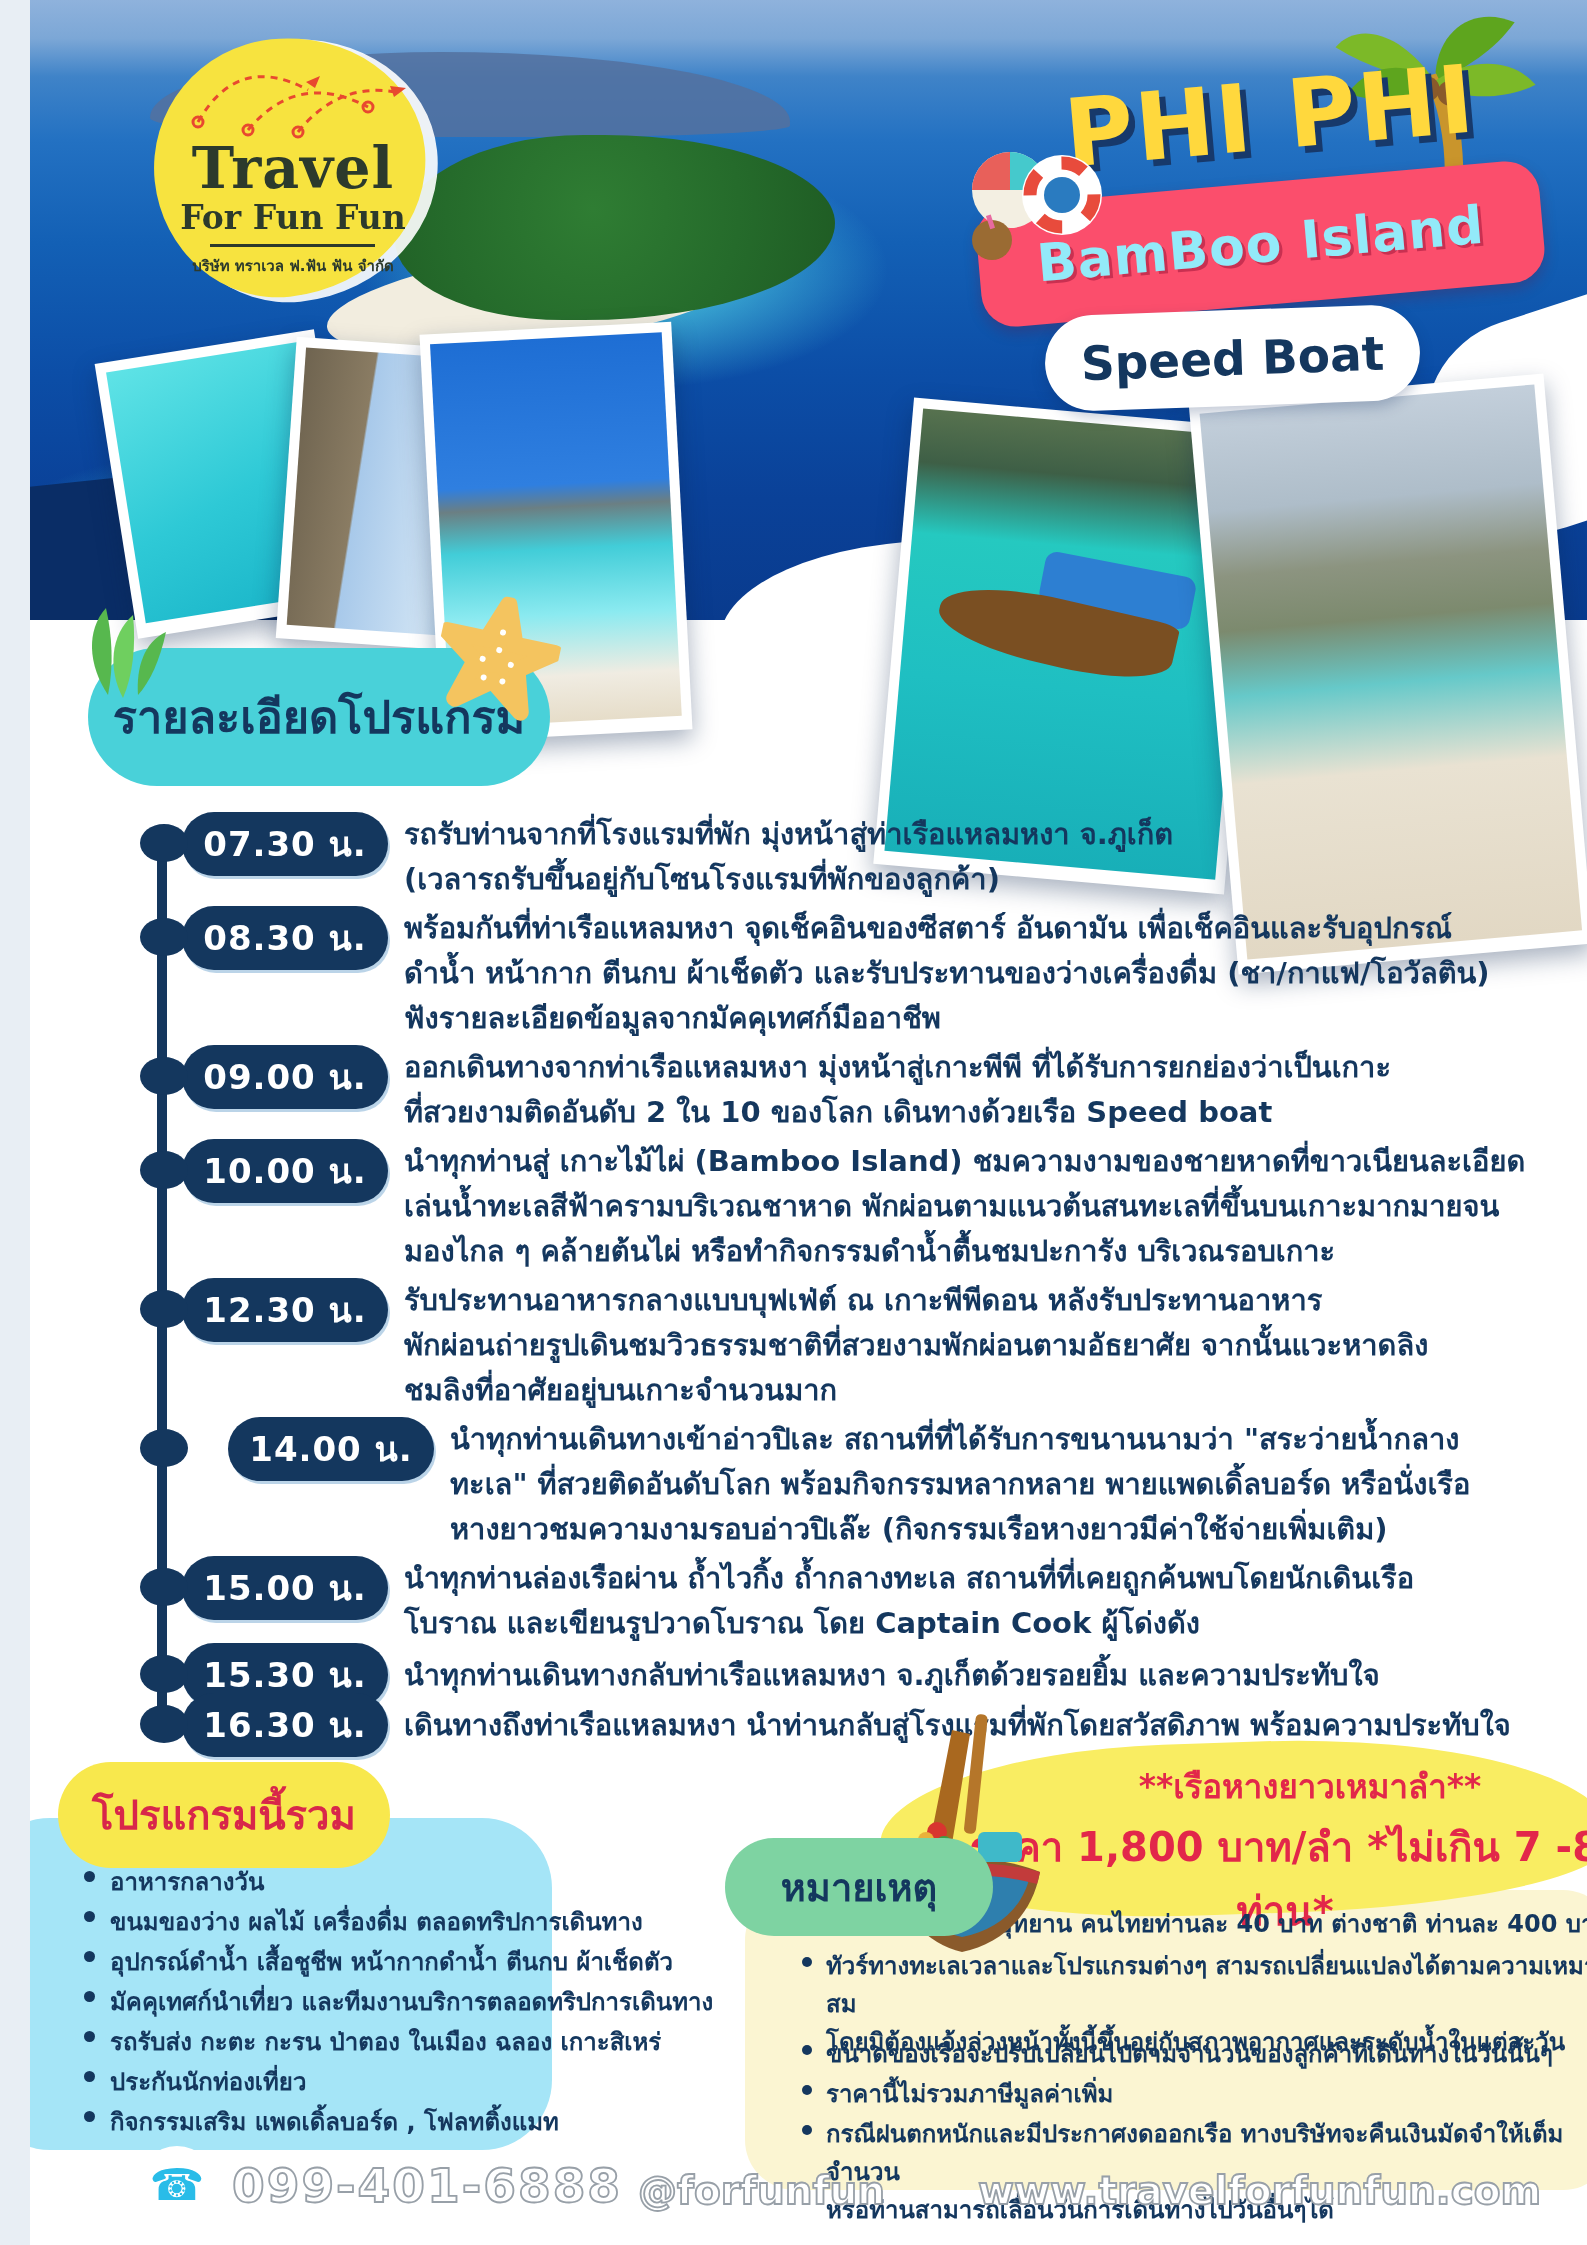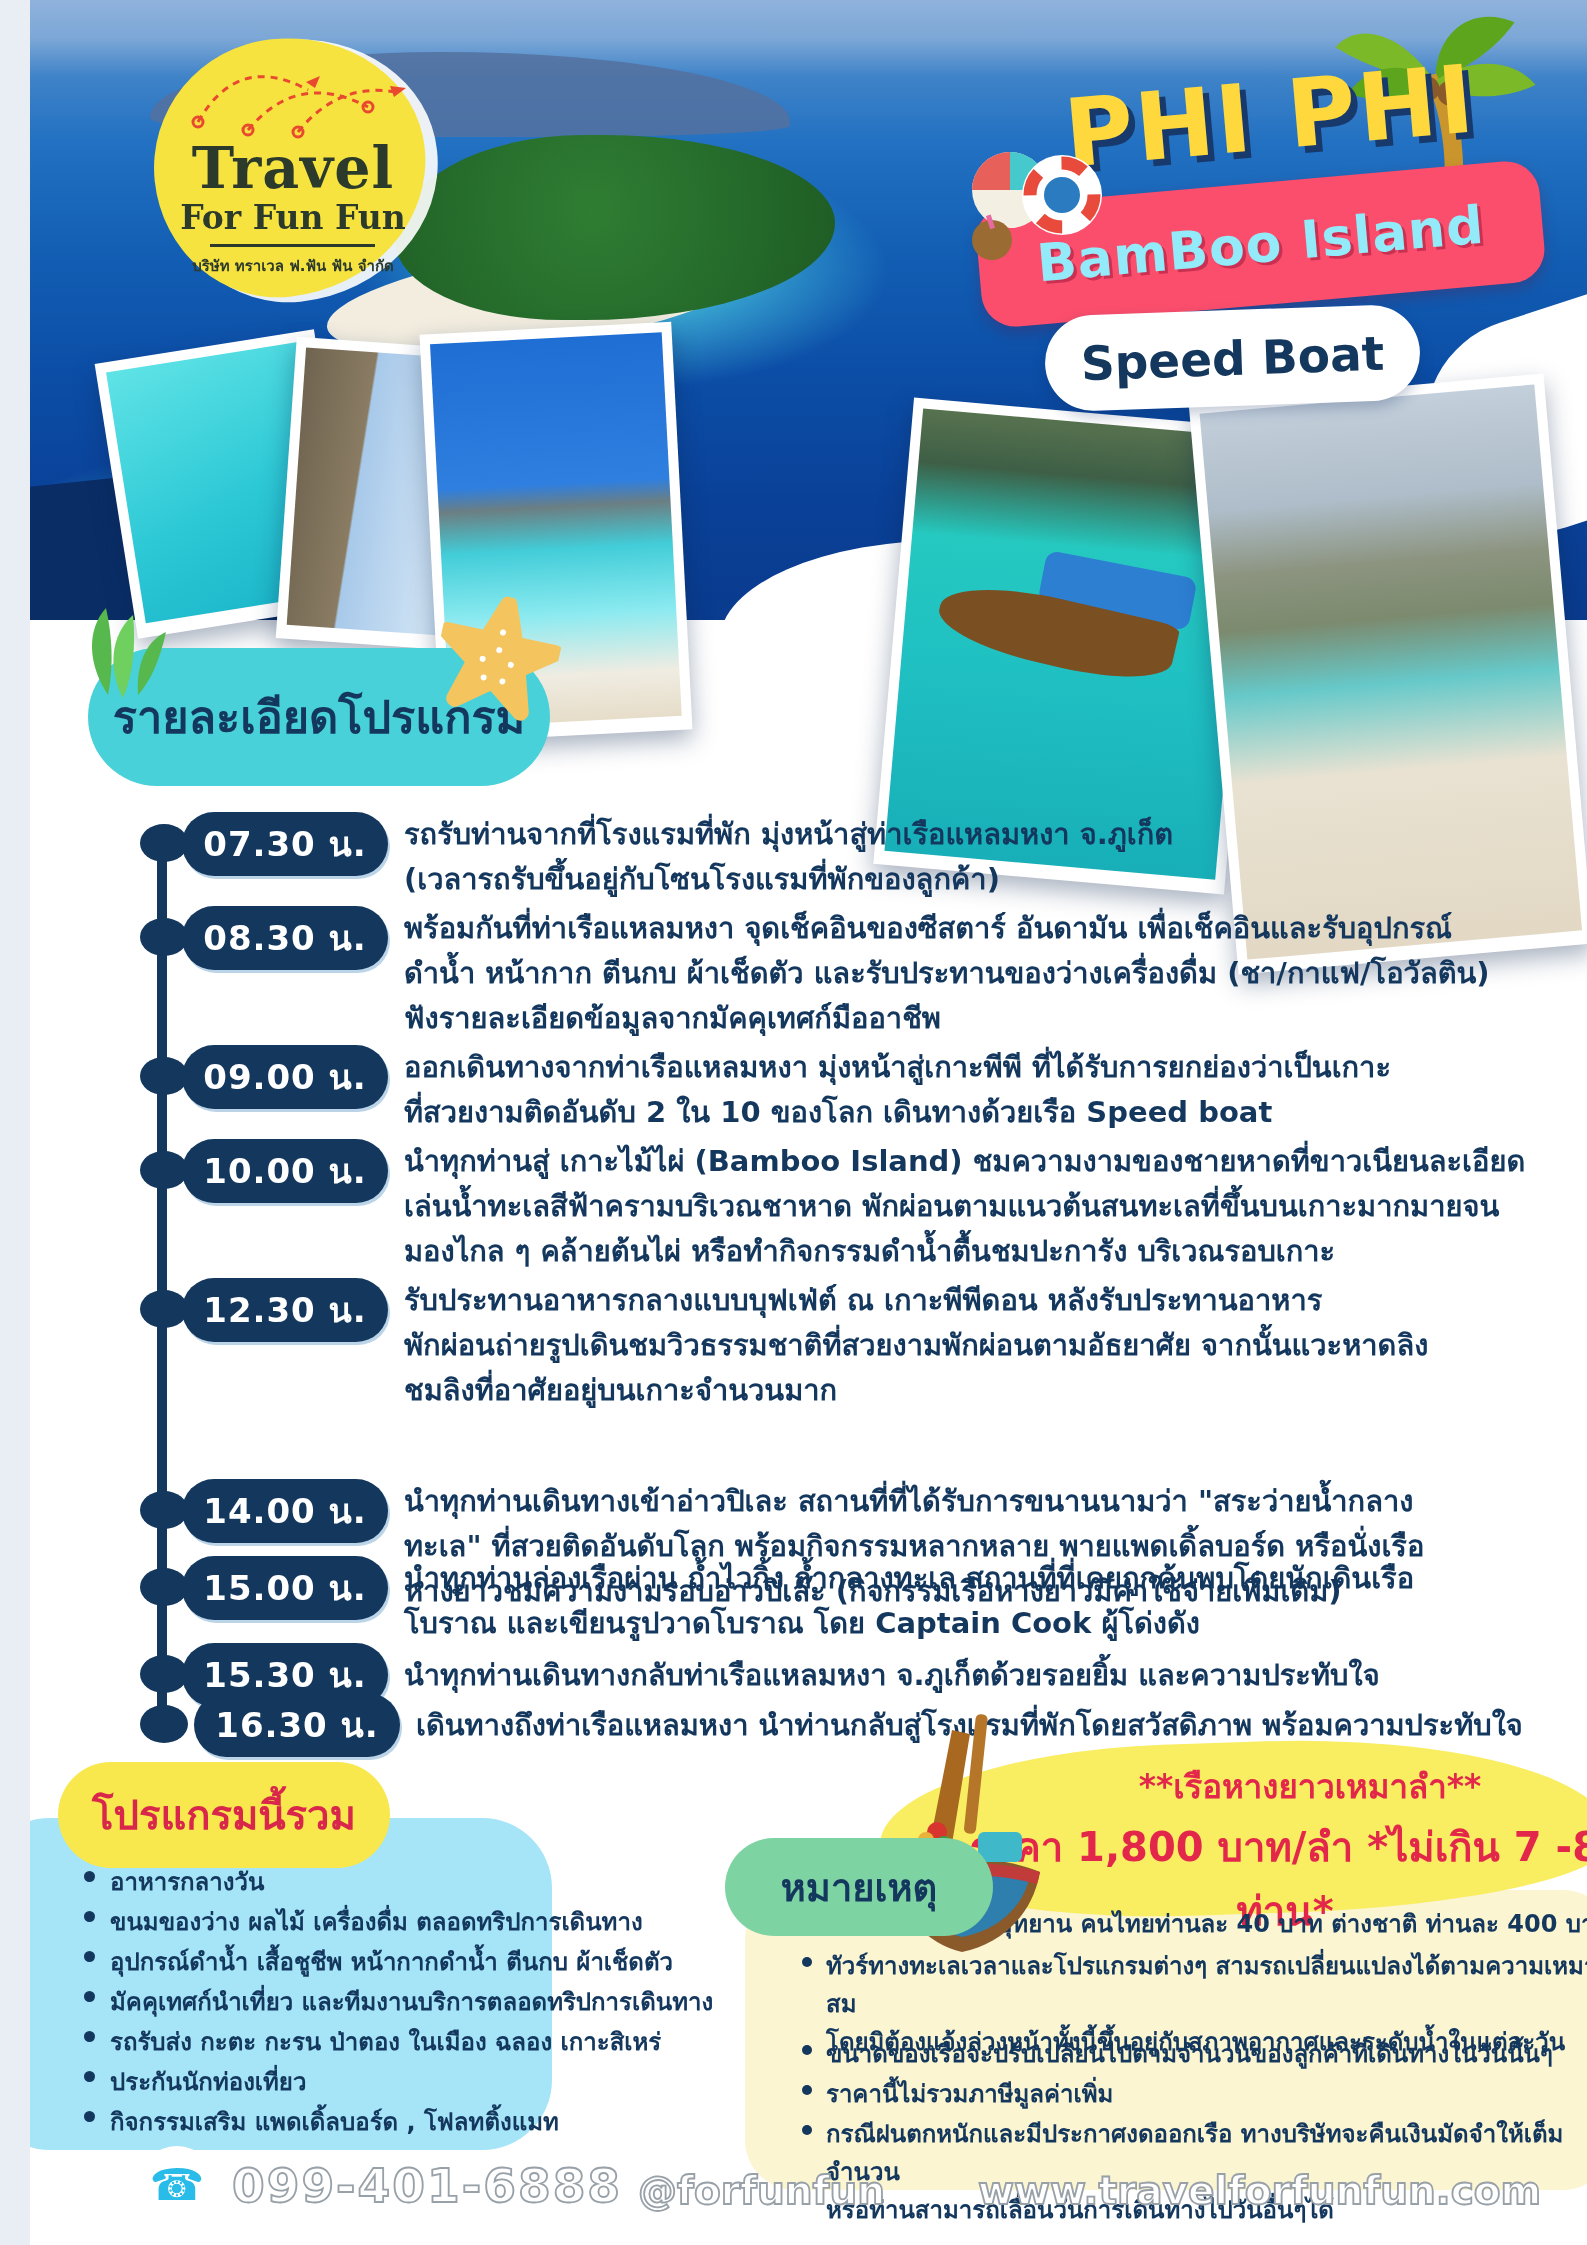--- a/index.html
+++ b/index.html
@@ -77,21 +77,21 @@
   .seaweed{position:absolute;left:48px;top:580px;width:110px;height:120px;z-index:6;}
   
   .t-line{position:absolute;left:127px;top:826px;width:10px;height:900px;background:#14375e;border-radius:5px;z-index:4;}
   .t-item{position:absolute;left:0;right:40px;display:flex;align-items:flex-start;z-index:5;}
   .t-item::before{content:"";position:absolute;left:110px;top:12px;width:48px;height:38px;border-radius:50%;background:#14375e;}
   .t-pill{flex:none;margin-left:152px;width:206px;height:64px;background:#14375e;border-radius:32px;
         display:flex;align-items:center;justify-content:center;box-shadow:2px 3px 0 rgba(120,170,210,.5);}
   .t-pill span{color:#ffffff;font-size:34px;font-weight:800;letter-spacing:1px;}
   .t-text{margin-left:16px;flex:1;color:#14375e;font-size:29px;font-weight:bold;line-height:45px;white-space:pre-line;}
   .ti0{top:812px;} .ti1{top:906px;} .ti2{top:1045px;} .ti3{top:1139px;} .ti4{top:1278px;}
-  .ti5{top:1479px;} .ti6{top:1556px;} .ti7{top:1643px;align-items:center;} .ti8{top:1693px;align-items:center;padding-left:12px;}
+  .ti5{top:1417px;padding-left:46px;} .ti6{top:1556px;} .ti7{top:1643px;align-items:center;} .ti8{top:1693px;align-items:center;}
   
   .inc-blob{position:absolute;left:-50px;top:1818px;width:572px;height:332px;background:#a5e5f7;
         border-radius:70px;z-index:4;}
   .inc-badge{position:absolute;left:28px;top:1762px;width:332px;height:106px;background:#f8e84d;
         border-radius:53px;z-index:6;display:flex;align-items:center;justify-content:center;}
   .inc-badge span{font-size:40px;font-weight:800;color:#d8274a;}
   .inc-item{position:absolute;left:52px;width:520px;color:#14375e;font-size:24px;font-weight:bold;
         padding-left:28px;white-space:nowrap;z-index:5;}
   .inc-item::before{content:"";position:absolute;left:2px;top:9px;width:11px;height:11px;border-radius:50%;background:#14375e;}
   .inc0{top:1862px;} .inc1{top:1902px;} .inc2{top:1942px;} .inc3{top:1982px;}

